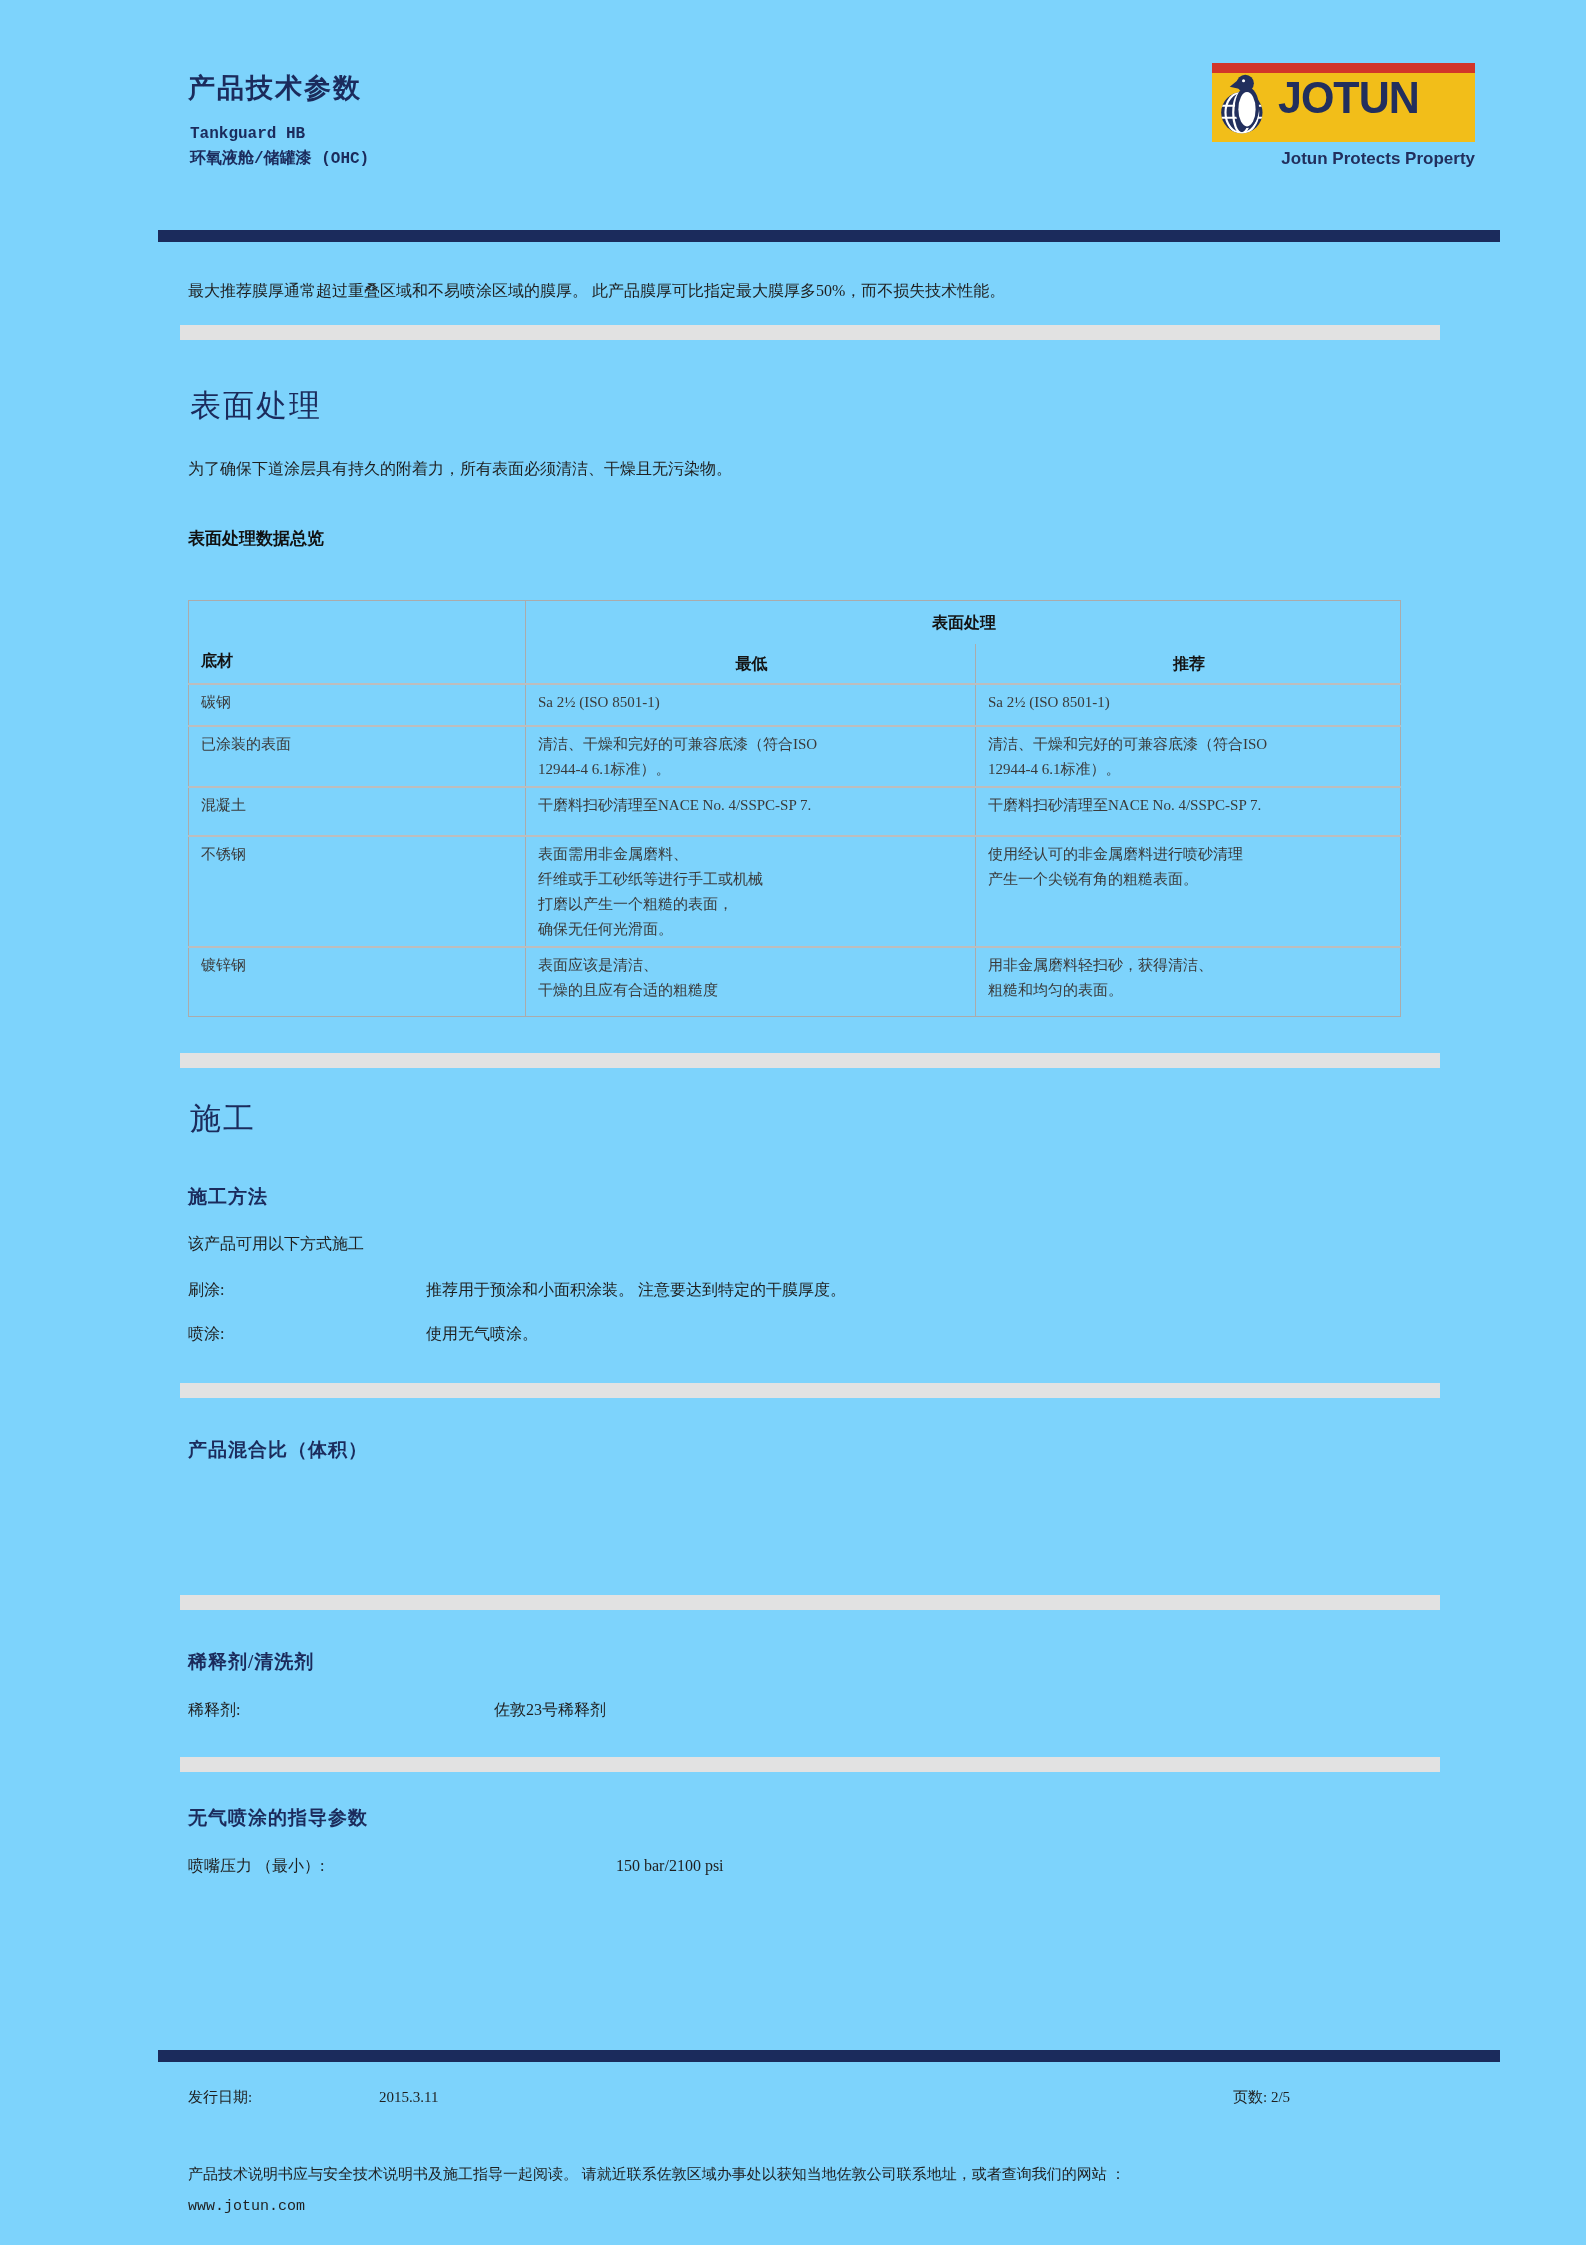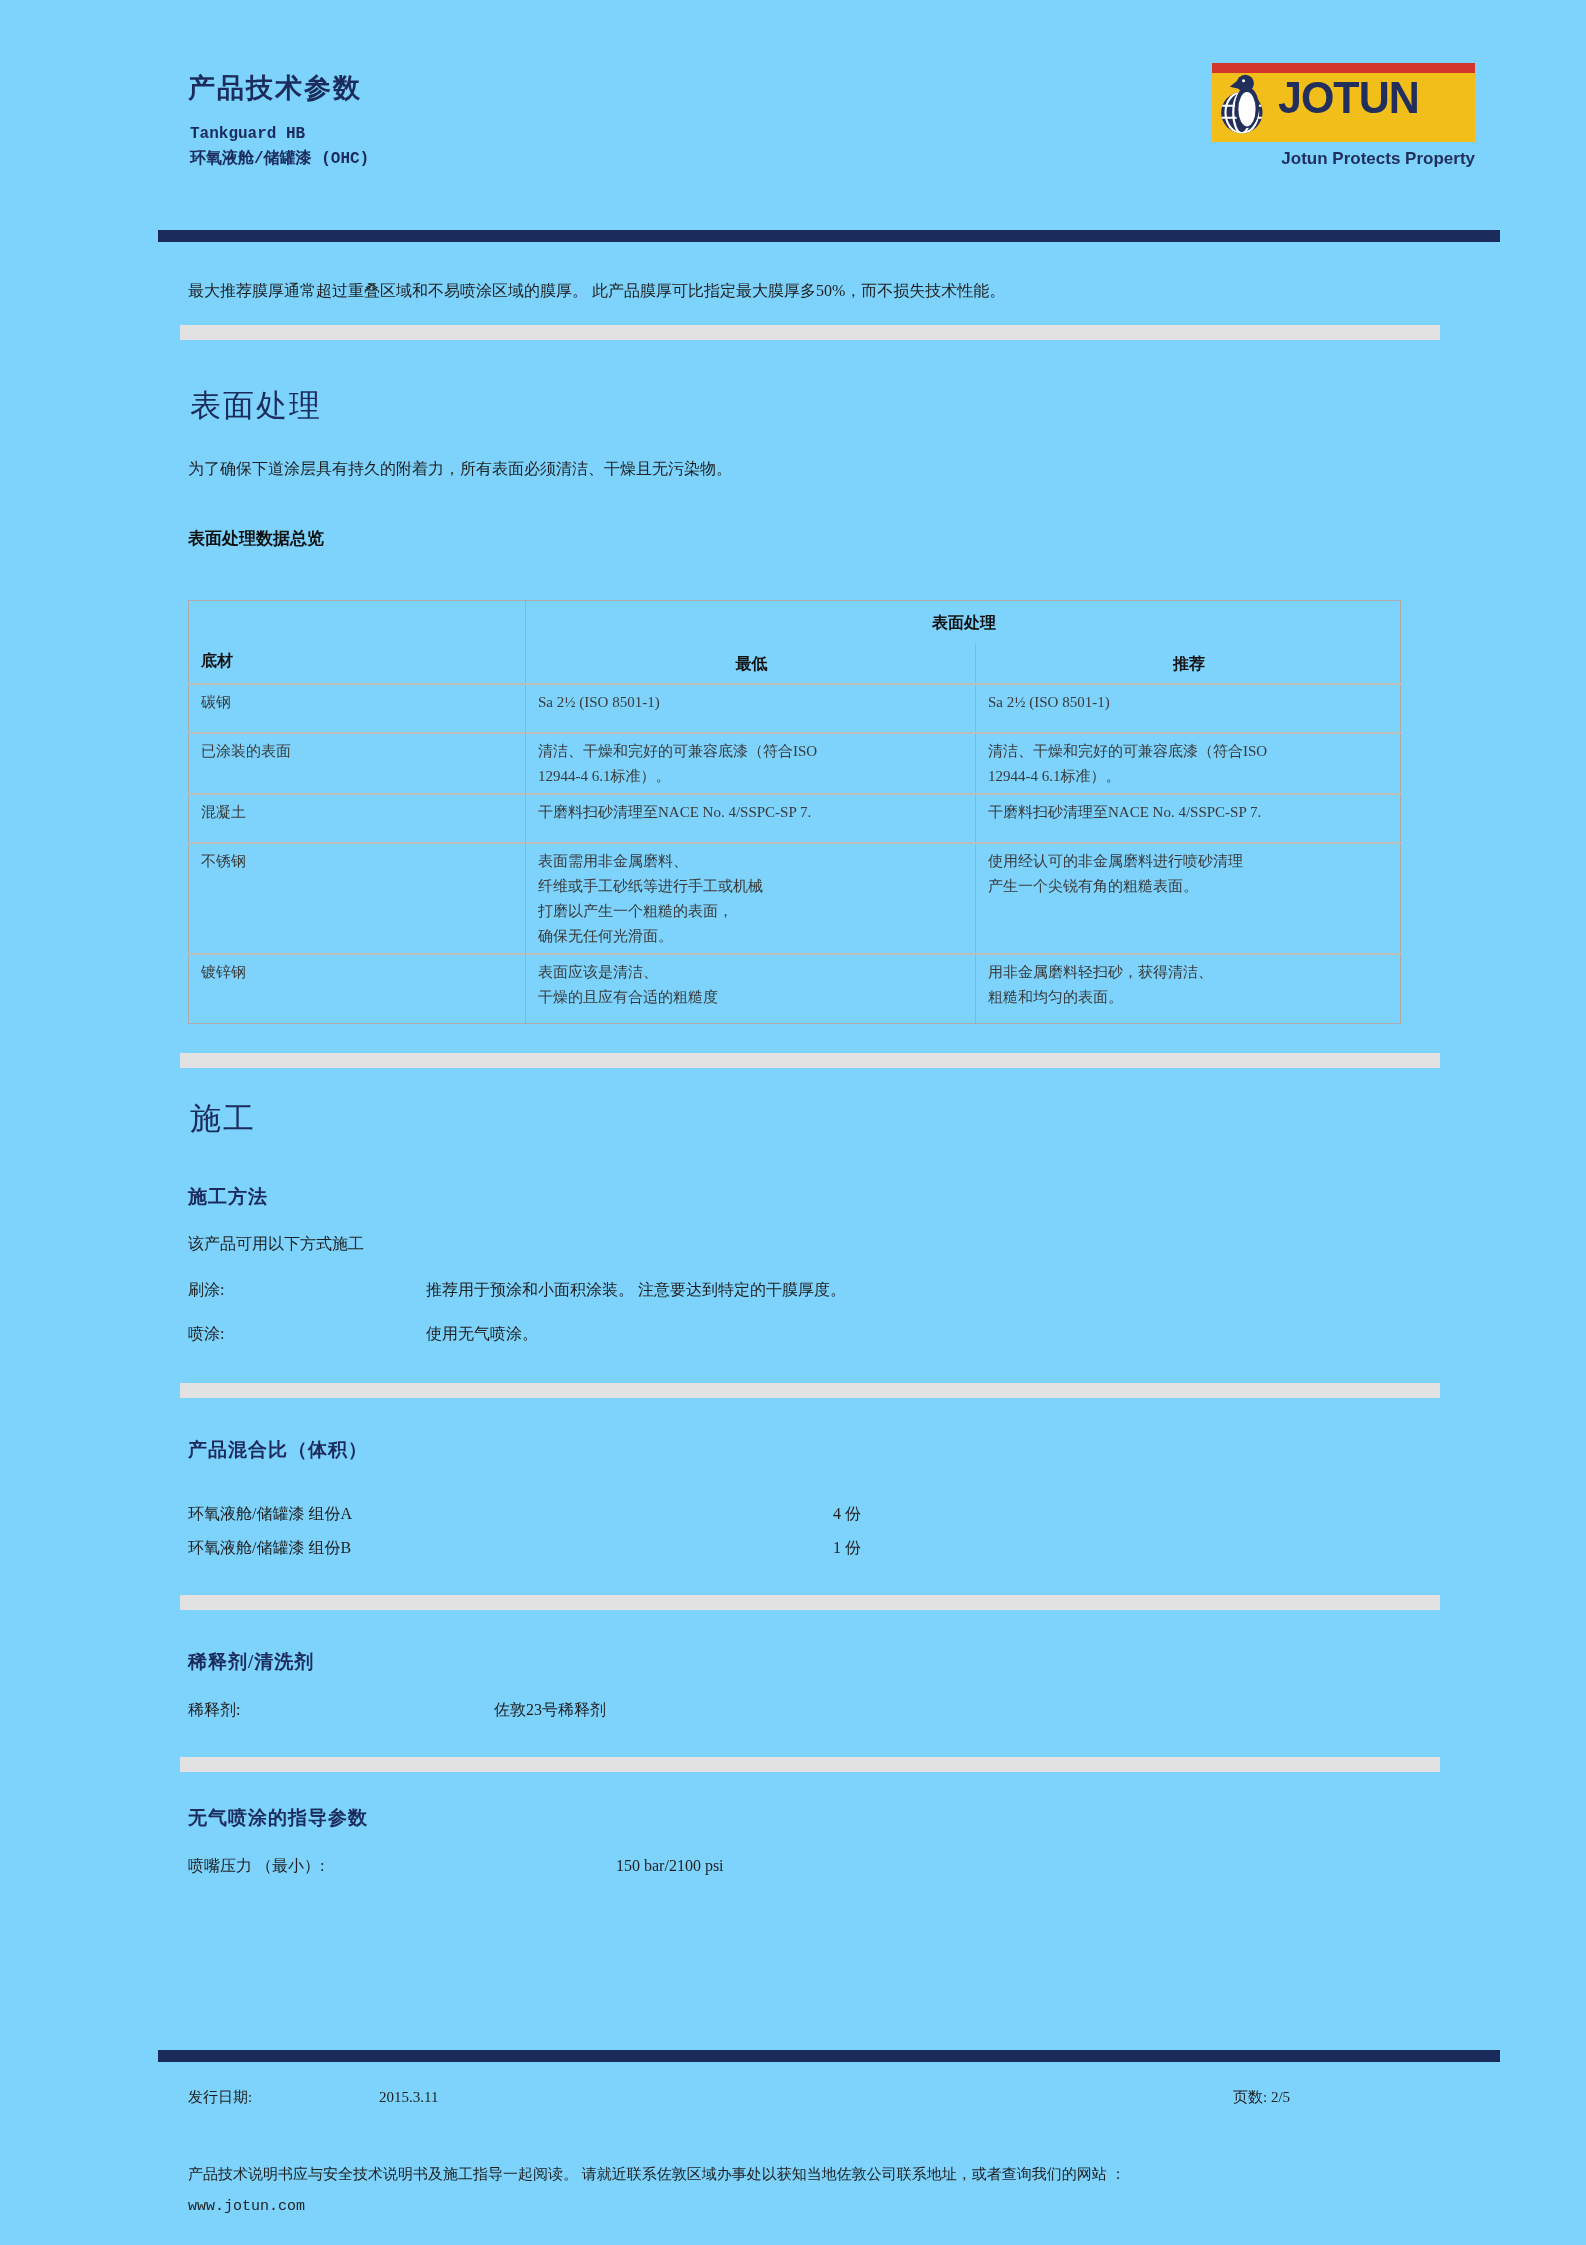--- a/index.html
+++ b/index.html
@@ -151,21 +151,21 @@
       </colgroup>
     <tbody>
         <tr style="height:43px">
       <td class="hdr substrate-hdr" rowspan="2">底材</td>
       <td class="hdr span-hdr vline" colspan="2">表面处理</td>
     </tr>
     <tr style="height:40px">
       <td class="hdr col-hdr vline">最低</td>
       <td class="hdr col-hdr vline">推荐</td>
     </tr>
-    <tr class="rowline" style="height:49px">
+    <tr class="rowline" style="height:42px">
       <td>碳钢</td>
       <td class="vline">Sa 2½ (ISO 8501-1)</td>
       <td class="vline">Sa 2½ (ISO 8501-1)</td>
     </tr>
     <tr class="rowline" style="height:53px">
       <td>已涂装的表面</td>
       <td class="vline">清洁、干燥和完好的可兼容底漆（符合ISO
 12944-4  6.1标准）。</td>
       <td class="vline">清洁、干燥和完好的可兼容底漆（符合ISO
 12944-4  6.1标准）。</td>
@@ -207,30 +207,20 @@
     </div>
     <div class="kv kv-method">
       <span class="kv-label">喷涂:</span>
       <span class="kv-value">使用无气喷涂。</span>
     </div>
   </div>
 
   <div class="abs gray-bar" style="top:1383px;"></div>
 
   <div class="abs h2 mix-heading">产品混合比（体积）</div>
-  <div class="abs mix-rows">
-    <div class="kv kv-mix">
-      <span class="kv-label">环氧液舱/储罐漆 组份A</span>
-      <span class="kv-value">4 份</span>
-    </div>
-    <div class="kv kv-mix">
-      <span class="kv-label">环氧液舱/储罐漆 组份B</span>
-      <span class="kv-value">1 份</span>
-    </div>
-  </div>
 
   <div class="abs gray-bar" style="top:1595px;"></div>
 
   <div class="abs h2 thinner-heading">稀释剂/清洗剂</div>
   <div class="abs thinner-rows">
     <div class="kv kv-thinner">
       <span class="kv-label">稀释剂:</span>
       <span class="kv-value">佐敦23号稀释剂</span>
     </div>
   </div>

